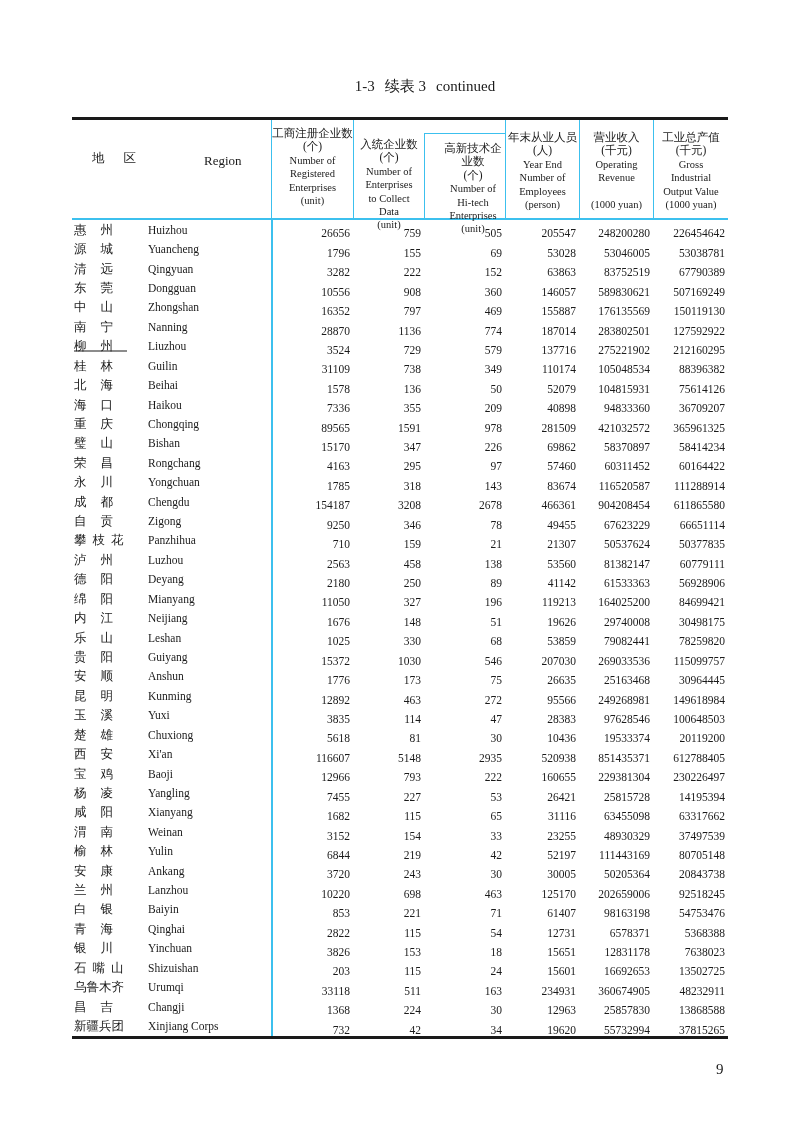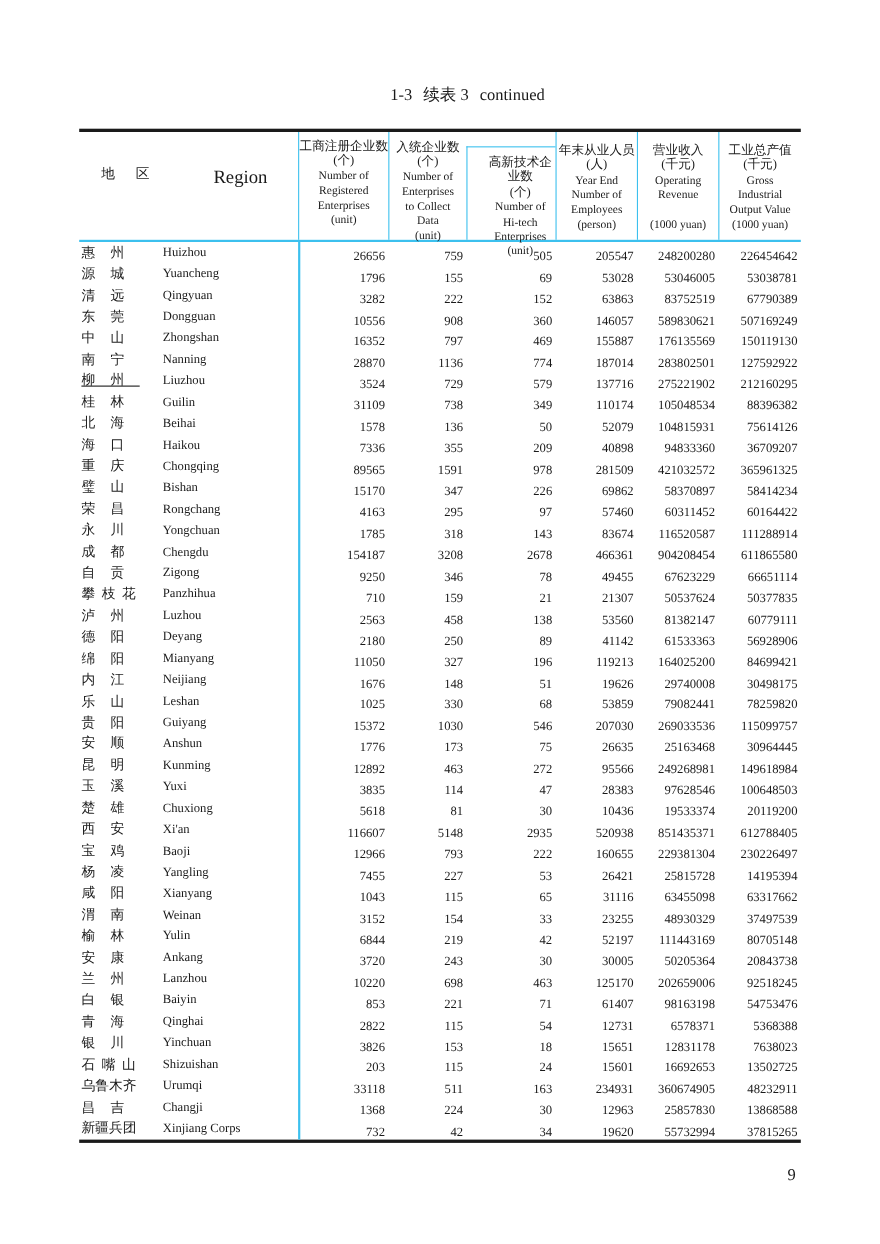--- a/index.html
+++ b/index.html
@@ -21,25 +21,25 @@
     border-bottom:2px solid var(--cyan); box-sizing:content-box;
   }
   .hcell {
     box-sizing:border-box; text-align:center;
     font-size:10.5px; line-height:13.4px; position:relative;
   }
   .hcell .zh { font-size:11.5px; }
   .sep-l { border-left:1.5px solid var(--cyan); }
   .hregion { width:199px; }
   .hz { position:absolute; left:20px; top:32px; font-size:12.5px; letter-spacing:19px; white-space:nowrap; }
-  .hr { position:absolute; left:122px; top:34px; font-size:17px; }
+  .hr { position:absolute; left:132px; top:34px; font-size:13px; }
   .c2 { width:82px; }  .c3 { width:71px; }  .c4 { width:81px;padding-left:17px; }
   .c5 { width:74px; }  .c6 { width:74px; }  .c7 { width:75px; }
   .hcell.c2 { padding-top:7px; }
-  .hcell.c3 { padding-top:8px; }
+  .hcell.c3 { padding-top:18px; }
   .hcell.c5, .hcell.c6, .hcell.c7 { padding-top:11px; }
   .htbox {
     position:absolute; left:0; right:0; top:13px; bottom:0;
     border-top:1.5px solid var(--cyan); border-left:1.5px solid var(--cyan);
     pointer-events:none;
   }
   .hc4-content { position:relative; padding-top:22px; }
   .hcell.c6 .unit-en { margin-top:13.4px; }
   .tbody {
     position:relative; height:816px; display:flex; flex-direction:column;
@@ -533,21 +533,21 @@
     <span class="val c5">26421</span>
     <span class="val c6">25815728</span>
     <span class="val c7">14195394</span>
   </div>
 
   <div class="row">
     <div class="rname-cell">
       <span class="rname" style="letter-spacing: 14px;">咸阳</span>
       <span class="rpinyin">Xianyang</span>
     </div>
-    <span class="val c2">1043</span>
+    <span class="val c2">1682</span>
     <span class="val c3">115</span>
     <span class="val c4">65</span>
     <span class="val c5">31116</span>
     <span class="val c6">63455098</span>
     <span class="val c7">63317662</span>
   </div>
 
   <div class="row">
     <div class="rname-cell">
       <span class="rname" style="letter-spacing: 14px;">渭南</span>

